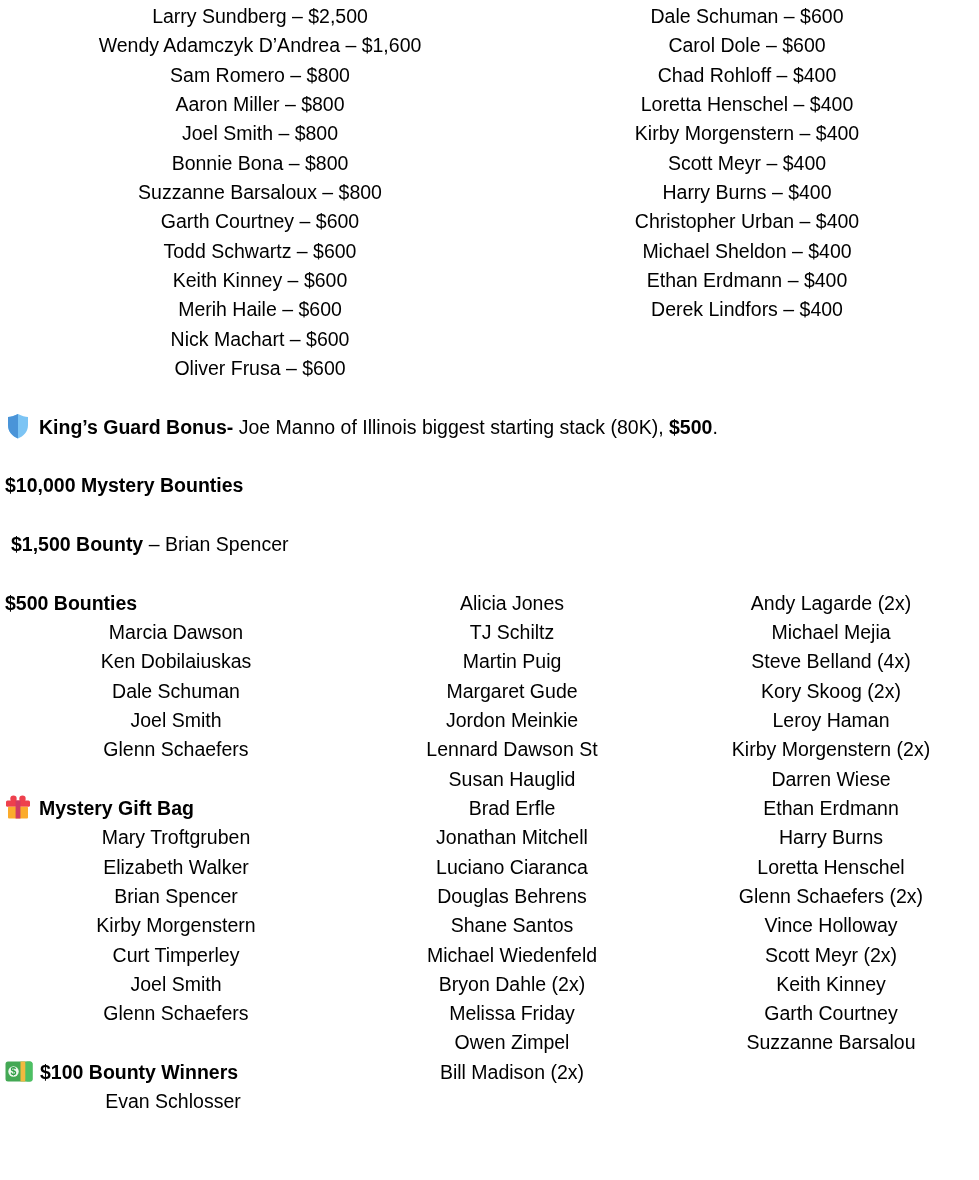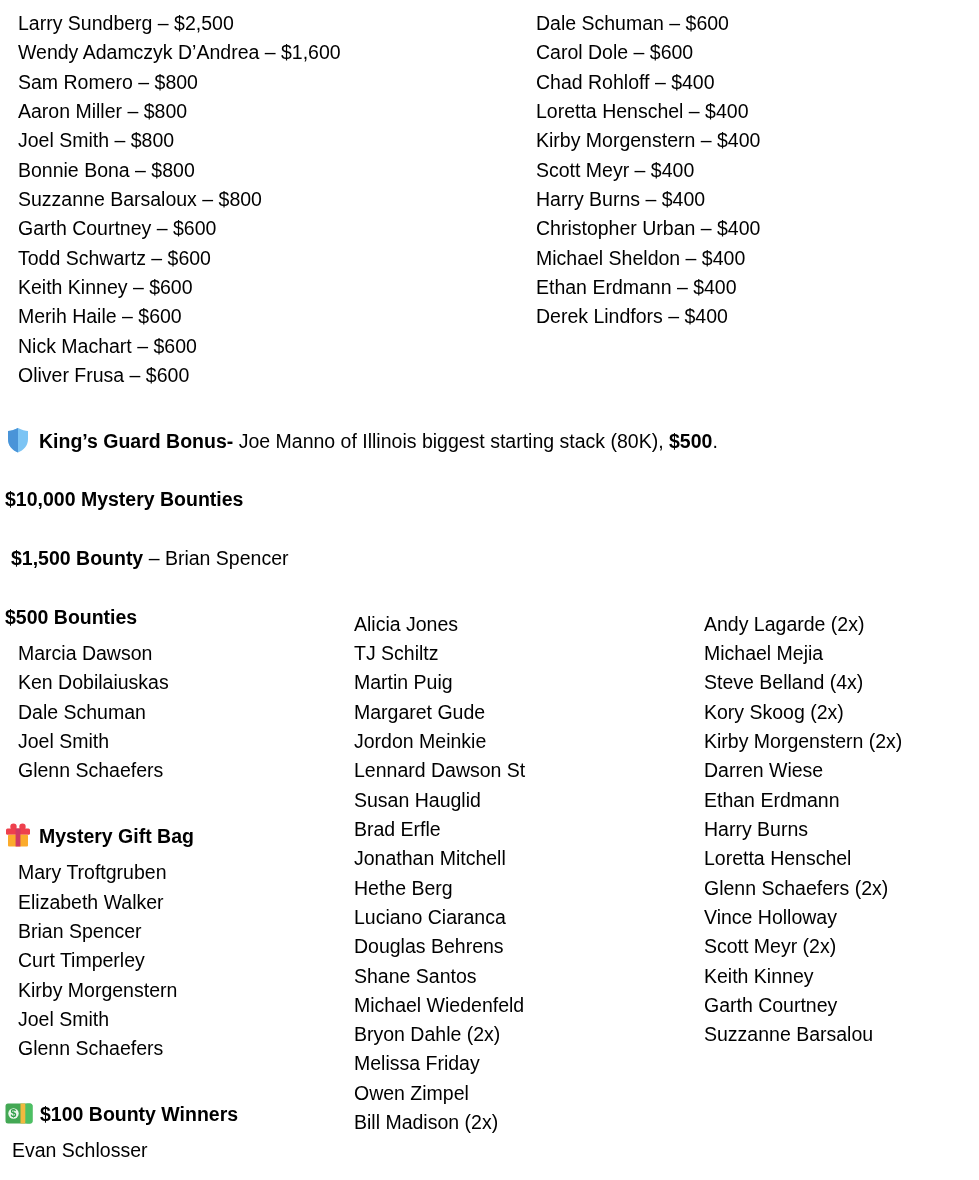--- a/index.html
+++ b/index.html
@@ -8,21 +8,21 @@
     width: 979px;
     height: 1180px;
     background: #ffffff;
     color: #000000;
     font-family: "Liberation Sans", "DejaVu Sans", sans-serif;
     font-size: 19.5px;
     line-height: 29.33px;
     padding: 2px 0 0 5px;
     overflow: hidden;
   }
-  ul { list-style: none; margin: 7px; padding: 0; }
+  ul { list-style: none; margin: 0; padding: 0; text-align: center; }
   p, h2, h3 { margin: 0; font-size: inherit; line-height: inherit; }
   h2, h3 { font-weight: 700; }
   .line { height: 29.33px; white-space: nowrap; overflow: visible; }
   .blank { height: 29.33px; }
   .sp { padding-left: 6px; }          
   .cols { display: flex; align-items: flex-start; }
   .topcol1 { width: 504px; flex: 0 0 auto; }
   .topcol2 { flex: 1; }
   .bcol1 { width: 336px; flex: 0 0 auto; }
   .bcol2 { width: 336px; flex: 0 0 auto; }
@@ -113,22 +113,22 @@
               <rect x="1" y="6.5" width="24" height="6.2" rx="1.5" fill="#ee404d"></rect>
               <rect x="3" y="12.7" width="20" height="11.8" rx="1" fill="#fbab2c"></rect>
               <rect x="10.6" y="6.5" width="4.8" height="18" fill="#d03a63"></rect>
             </svg></span><span>Mystery Gift Bag</span>
       </h3>
       <ul>
 
           <li class="line sp">Mary Troftgruben</li>
           <li class="line sp">Elizabeth Walker</li>
           <li class="line sp">Brian Spencer</li>
+          <li class="line sp">Kirby Morgenstern</li>
           <li class="line sp">Curt Timperley</li>
-          <li class="line sp">Kirby Morgenstern</li>
           <li class="line sp">Joel Smith</li>
           <li class="line sp">Glenn Schaefers</li>
         </ul>
       <div class="blank"></div>
       <h3 class="line">
         <span class="emoji money"><svg width="28" height="21" viewBox="0 0 28 21" aria-hidden="true">
               <rect x="0.5" y="0.5" width="27" height="20" rx="2.5" fill="#43a854"></rect>
               <rect x="20" y="0.5" width="7.5" height="20" rx="2.5" fill="#4cc063"></rect>
               <rect x="15.5" y="0.5" width="4.8" height="20" fill="#f2b93f"></rect>
               <circle cx="8.5" cy="10.5" r="5.2" fill="#eef7ee"></circle>
@@ -145,37 +145,37 @@
 
     <li class="line sp">Alicia Jones</li>
         <li class="line sp">TJ Schiltz</li>
         <li class="line sp">Martin Puig</li>
         <li class="line sp">Margaret Gude</li>
         <li class="line sp">Jordon Meinkie</li>
         <li class="line sp">Lennard Dawson St</li>
         <li class="line sp">Susan Hauglid</li>
         <li class="line sp">Brad Erfle</li>
         <li class="line sp">Jonathan Mitchell</li>
-        <li class="line sp">Hethe Berg</li>
         <li class="line sp">Luciano Ciaranca</li>
         <li class="line sp">Douglas Behrens</li>
         <li class="line sp">Shane Santos</li>
         <li class="line sp">Michael Wiedenfeld</li>
         <li class="line sp">Bryon Dahle (2x)</li>
         <li class="line sp">Melissa Friday</li>
         <li class="line sp">Owen Zimpel</li>
         <li class="line sp">Bill Madison (2x)</li>
       </ul>
 
     <ul class="bcol3">
 
     <li class="line sp">Andy Lagarde (2x)</li>
         <li class="line sp">Michael Mejia</li>
         <li class="line sp">Steve Belland (4x)</li>
         <li class="line sp">Kory Skoog (2x)</li>
+        <li class="line sp">Leroy Haman</li>
         <li class="line sp">Kirby Morgenstern (2x)</li>
         <li class="line sp">Darren Wiese</li>
         <li class="line sp">Ethan Erdmann</li>
         <li class="line sp">Harry Burns</li>
         <li class="line sp">Loretta Henschel</li>
         <li class="line sp">Glenn Schaefers (2x)</li>
         <li class="line sp">Vince Holloway</li>
         <li class="line sp">Scott Meyr (2x)</li>
         <li class="line sp">Keith Kinney</li>
         <li class="line sp">Garth Courtney</li>

